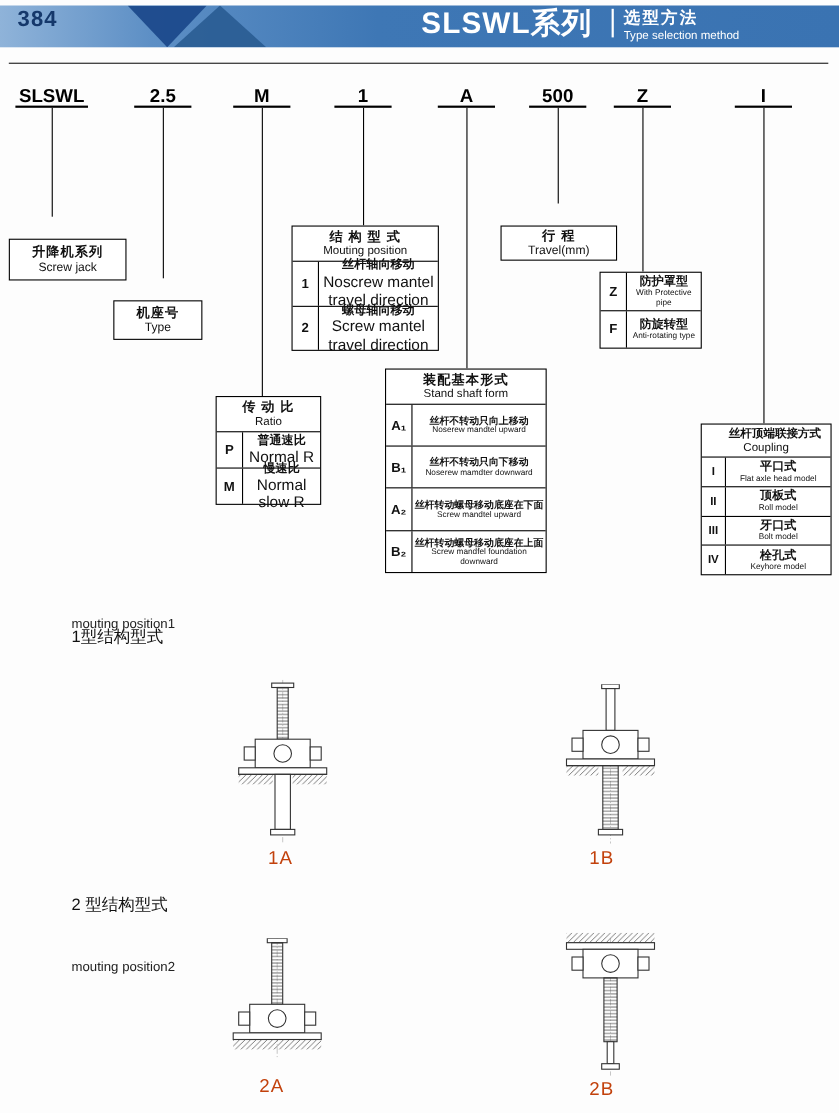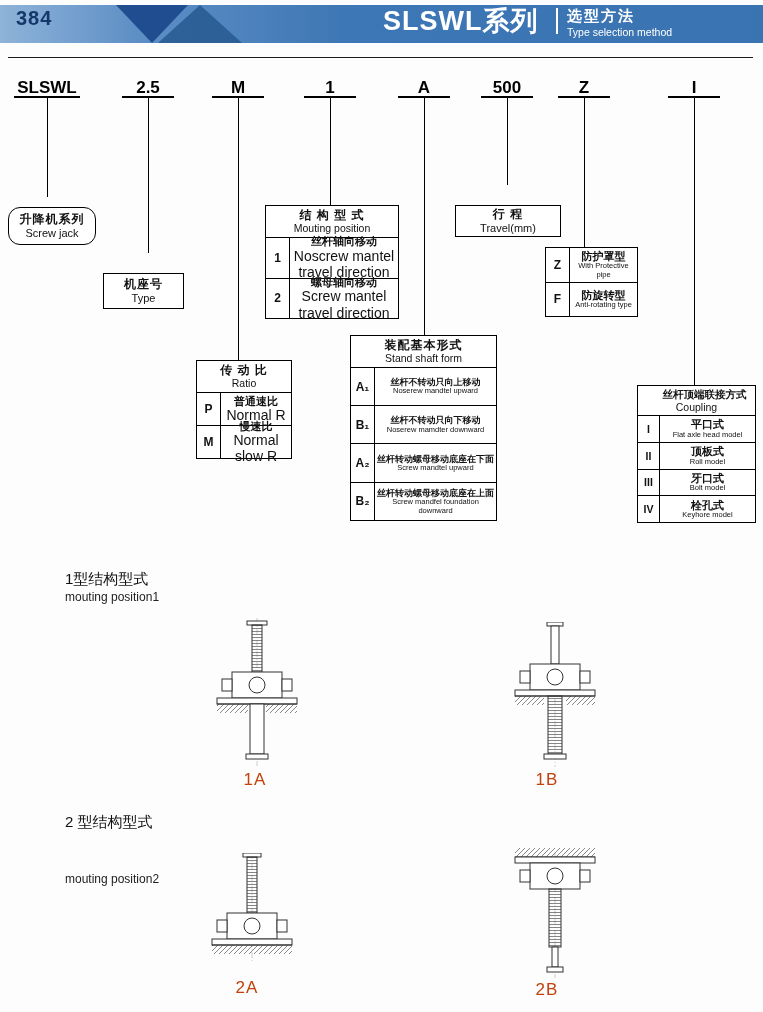--- a/index.html
+++ b/index.html
@@ -33,21 +33,21 @@
   .vline { position:absolute; width:1px; background:#000; }
 
   
   .sbox {
     position:absolute; border:1px solid #000; background:#fff;
     display:flex; flex-direction:column; align-items:center; justify-content:center;
     text-align:center; line-height:1.25;margin-top:20px;
   }
   .b-cn { font-weight:bold; font-size:12px; letter-spacing:1px; }
   .b-en { font-size:11px; }
-  .series-box { left:8px; top:187px; width:88px; height:38px;border-radius:12px; }
+  .series-box { left:8px; top:197px; width:107px; height:38px; }
   .type-box   { left:103px; top:253px; width:81px; height:36px; }
   .travel-box { left:455px; top:185px; width:106px; height:32px; }
 
   
   .tbl { position:absolute; border:1px solid #000; background:#fff; display:flex; flex-direction:column; }
   .tbl-head { border-bottom:1px solid #000; text-align:center; padding:2px 1px; line-height:1.2; }
   .th-cn { font-weight:bold; font-size:12px; letter-spacing:1px; }
   .th-en { font-size:10.5px; }
   .tbl-row { display:flex; border-bottom:1px solid #000; flex:1; min-height:0; }
   .tbl-row:last-child { border-bottom:none; }
@@ -254,21 +254,21 @@
     <div class="tbl-row">
       <div class="cell-code">IV</div>
       <div class="cell-desc">
         <div class="cd-cn">栓孔式</div>
         <div class="cd-en">Keyhore model</div>
       </div>
     </div>
   </div>
 
   <div class="sec-cn" style="top:570px;">1型结构型式</div>
-  <div class="sec-en" style="top:590px;text-align:right;">mouting position1</div>
+  <div class="sec-en" style="top:560px;text-align:right;">mouting position1</div>
 
   <div class="fig" style="left:200px;top:618px;width:115px;height:148px;">
     <svg viewBox="0 0 115 148" xmlns="http://www.w3.org/2000/svg">
       <defs>
         <pattern id="thrA" width="3" height="3" patternUnits="userSpaceOnUse">
             <path d="M0 1.5 H3" stroke="#555" stroke-width="0.7"></path>
           </pattern>
         <pattern id="htA" width="5" height="5" patternUnits="userSpaceOnUse">
             <path d="M0 5 L5 0" stroke="#555" stroke-width="0.7"></path>
           </pattern>

